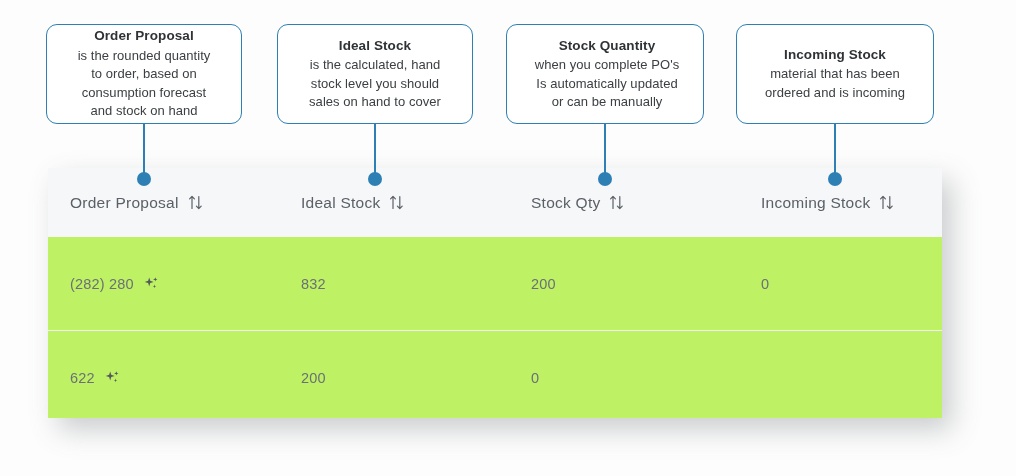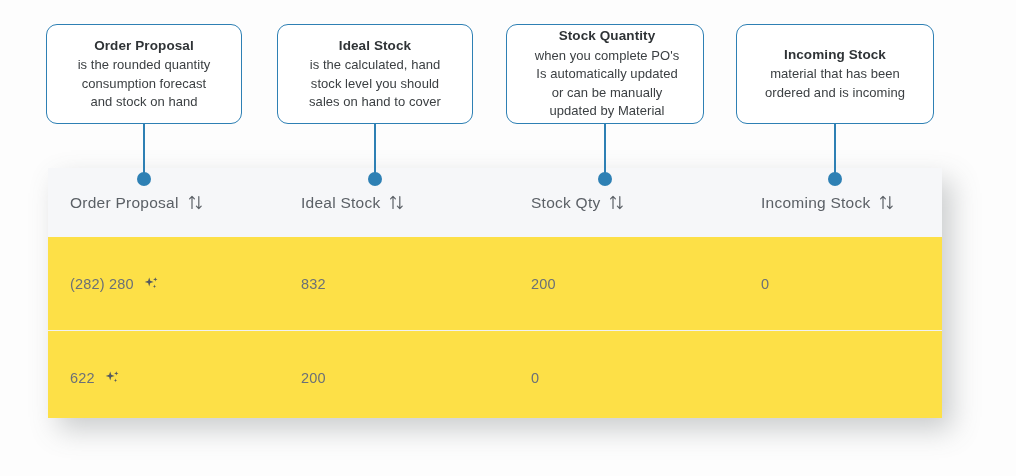--- a/index.html
+++ b/index.html
@@ -96,21 +96,21 @@
     overflow: hidden;
   }
   .table-head {
     height: 69px;
     background: #f6f7f9;
     display: flex;
     align-items: center;
   }
   .table-row {
     height: 93px;
-    background: #fde047;
+    background: #bef264;
     display: flex;
     align-items: center;
     border-top: 1px solid #f0f1f3;
   }
   .table-row.first { border-top: none; }
 
   .cell {
     box-sizing: border-box;
     padding-left: 22px;
     display: flex;
@@ -147,41 +147,41 @@
 </style>
 </head>
 <body>
 
 <div id="stage">
 
   <div class="callout" id="callout-order-proposal">
     <div class="callout-title">Order Proposal</div>
     <div class="callout-body">
       <span class="ln">is the rounded quantity</span>
+      <span class="ln">to order, based on</span>
       <span class="ln">consumption forecast</span>
       <span class="ln">and stock on hand</span>
     </div>
   </div>
 
   <div class="callout" id="callout-ideal-stock">
     <div class="callout-title">Ideal Stock</div>
     <div class="callout-body">
       <span class="ln">is the calculated, hand</span>
       <span class="ln">stock level you should</span>
       <span class="ln">sales on hand to cover</span>
     </div>
   </div>
 
   <div class="callout" id="callout-stock-quantity">
     <div class="callout-title">Stock Quantity</div>
     <div class="callout-body">
       <span class="ln">when you complete PO's</span>
       <span class="ln">Is automatically updated</span>
       <span class="ln">or can be manually</span>
-      <span class="ln">updated by Material</span>
     </div>
   </div>
 
   <div class="callout" id="callout-incoming-stock">
     <div class="callout-title">Incoming Stock</div>
     <div class="callout-body">
       <span class="ln">material that has been</span>
       <span class="ln">ordered and is incoming</span>
     </div>
   </div>

